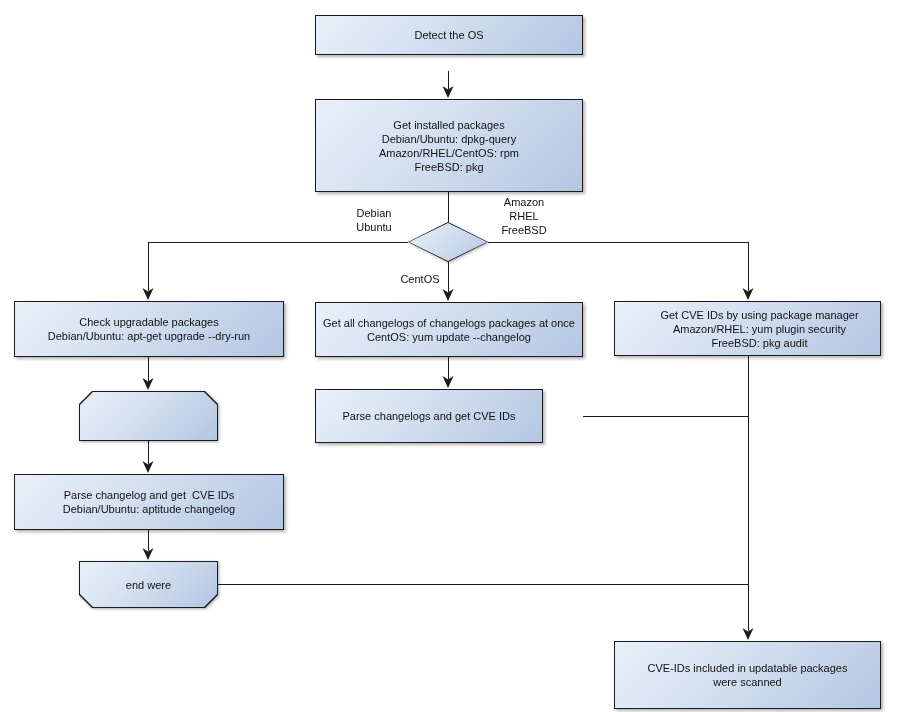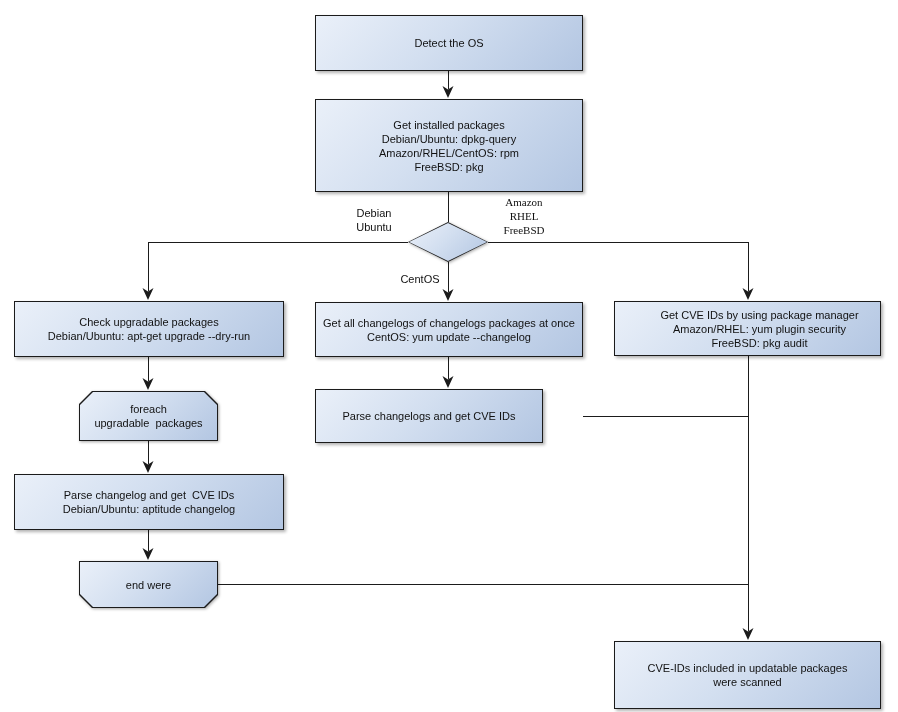--- a/index.html
+++ b/index.html
@@ -85,21 +85,21 @@
     <polygon class="arrowhead" points="448,388 442.5,376 448,379.5 453.5,376"></polygon>
 
     <line class="edge" x1="583" y1="416" x2="748" y2="416"></line>
 
     <line class="edge" x1="218" y1="584" x2="748" y2="584"></line>
 
     <line class="edge" x1="748" y1="356" x2="748" y2="631"></line>
     <polygon class="arrowhead" points="748,640 742.5,628 748,631.5 753.5,628"></polygon>
   </svg>
 
-  <div class="node rect-node" style="left:315px;top:15px;width:268px;height:56px;">
+  <div class="node rect-node" style="left:315px;top:15px;width:268px;height:40px;">
     <div class="node-label">Detect the OS</div>
   </div>
 
   <div class="node rect-node" style="left:315px;top:99px;width:268px;height:93px;">
     <div class="node-label">Get installed packages
 Debian/Ubuntu: dpkg-query
 Amazon/RHEL/CentOS: rpm
 FreeBSD: pkg</div>
   </div>
 
@@ -110,22 +110,20 @@
   </div>
 
   <div class="node rect-node" style="left:14px;top:301px;width:270px;height:56px;">
     <div class="node-label">Check upgradable packages
 Debian/Ubuntu: apt-get upgrade --dry-run</div>
   </div>
 
   <div class="node clip-node loop-start" style="left:79px;top:391px;width:139px;height:50px;">
     <div class="shape-border"></div>
     <div class="shape-fill"></div>
-    <div class="node-label">foreach
-upgradable  packages</div>
   </div>
 
   <div class="node rect-node" style="left:14px;top:474px;width:270px;height:56px;">
     <div class="node-label">Parse changelog and get  CVE IDs
 Debian/Ubuntu: aptitude changelog</div>
   </div>
 
   <div class="node clip-node loop-end" style="left:79px;top:561px;width:139px;height:47px;">
     <div class="shape-border"></div>
     <div class="shape-fill"></div>
@@ -147,18 +145,18 @@
 FreeBSD: pkg audit</div>
   </div>
 
   <div class="node rect-node" style="left:614px;top:641px;width:267px;height:68px;">
     <div class="node-label">CVE-IDs included in updatable packages
 were scanned</div>
   </div>
 
   <div class="edge-label" style="left:334px;top:206px;width:80px;">Debian
 Ubuntu</div>
-  <div class="edge-label" style="left:484px;top:195px;width:80px;font-family:Liberation Serif, serif;">Amazon
+  <div class="edge-label" style="left:484px;top:195px;width:80px;">Amazon
 RHEL
 FreeBSD</div>
   <div class="edge-label" style="left:390px;top:272px;width:60px;">CentOS</div>
 
 </div>
 
 </body></html>

